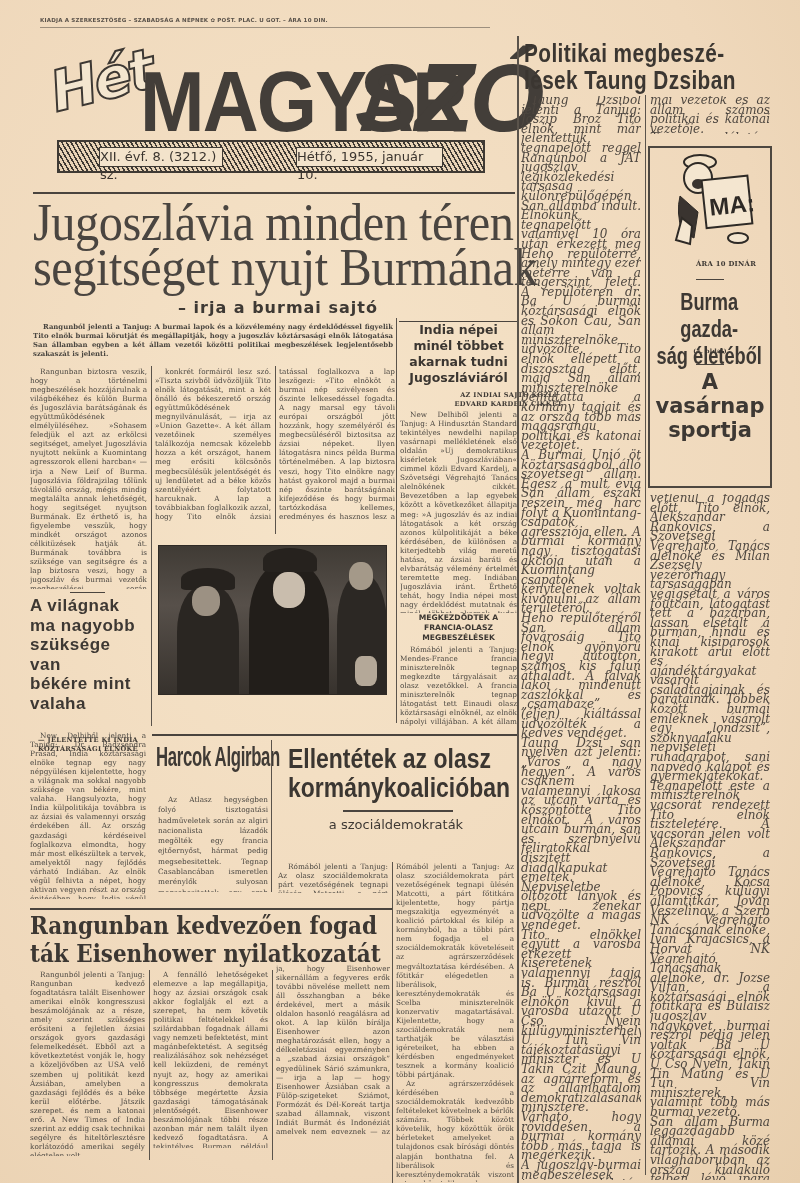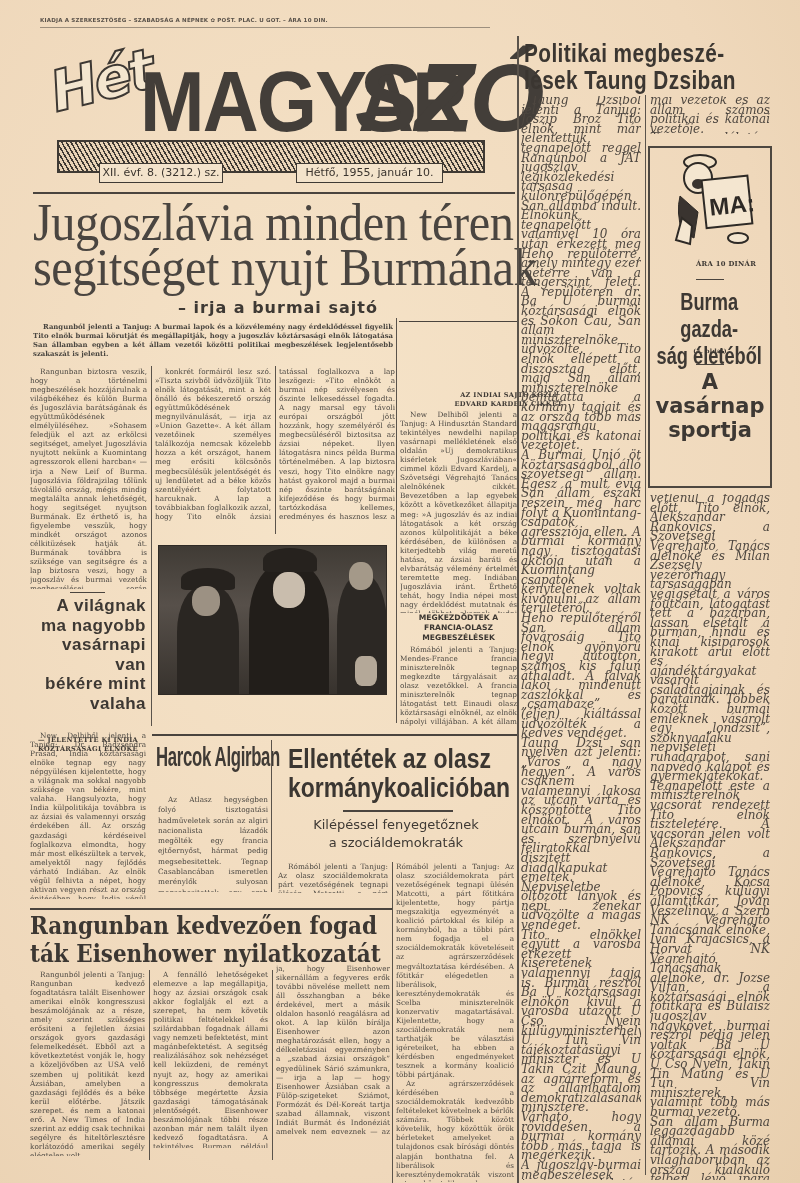--- a/index.html
+++ b/index.html
@@ -21,21 +21,21 @@
     .rule { position: absolute; background: #4a443e; }
     .vrule { position: absolute; width: 1px; background: #5a534b; }
 
     
     .top-strip { left: 40px; top: 17px; font-size: 5.5px; letter-spacing: 0.2px; font-weight: bold; font-family: "DejaVu Sans", sans-serif; color: #5a524a; white-space: nowrap; }
     .logo-het { left: 50px; top: 48px; font-family: "DejaVu Sans", sans-serif; font-weight: bold; font-style: italic; font-size: 56px; color: #f4e6cf; -webkit-text-stroke: 2px #3d3833; letter-spacing: -3px; transform: rotate(-14deg); }
     .logo-main { left: 140px; top: 58px; font-family: "Liberation Sans", sans-serif; font-weight: bold; font-size: 86px; color: #433e39; letter-spacing: -2px; transform: scaleX(0.9); transform-origin: left top; line-height: 1; }
     .logo-szo { left: 355px; top: 50px; font-family: "Liberation Sans", sans-serif; font-weight: bold; font-style: italic; font-size: 96px; color: #433e39; letter-spacing: -4px; line-height: 1; text-align: center; }
     .hatch { left: 57px; top: 140px; width: 428px; height: 33px; border: 2px solid #3f3a34;
       background: repeating-linear-gradient(60deg, #3f3a34 0 1.5px, #e8d3b6 1.5px 4px); }
-    .issue-box { position: absolute; top: 5px; height: 20px; background: #f3e3cb; border: 1px solid #3f3a34; font-size: 11px; font-family: "DejaVu Sans", sans-serif; color: #3a342e; line-height: 18px; text-align: center; margin-top: 16px; }
+    .issue-box { position: absolute; top: 5px; height: 20px; background: #f3e3cb; border: 1px solid #3f3a34; font-size: 13px; font-family: "DejaVu Sans", sans-serif; color: #3a342e; line-height: 18px; text-align: left; }
 
     
     .h-main { font-family: "Liberation Serif", serif; color: #4a4540; letter-spacing: -0.5px; line-height: 1; white-space: nowrap; }
     .photo { background: linear-gradient(180deg, #403b35 0%, #57504a 40%, #37322d 100%); border: 1px solid #2f2a25; overflow: hidden; }
     .fig { position: absolute; background: #2a2622; border-radius: 40% 40% 8% 8%; }
     .face { position: absolute; background: #b9ad9e; border-radius: 45%; }
     .hat { position: absolute; background: #26221e; border-radius: 50% 50% 10% 10%; }
     .caption { font-family: "DejaVu Sans", sans-serif; font-size: 8px; color: #3c3731; line-height: 11px; letter-spacing: 0.2px; }
 
     .box-border { border-left: 2px solid #4d4740; border-right: 2px solid #4d4740; border-bottom: 2px solid #4d4740; border-top: 2px solid #4d4740; }
@@ -74,24 +74,24 @@
   <div class="vrule" style="left:151px; top:366px; height:360px;"></div>
   <div class="abs txt" style="left:155px; top:367px; width:116px; height:155px;">
       <p>konkrét formáiról lesz szó. »Tiszta szivből üdvözöljük Tito elnök látogatását, mint a két önálló és békeszerető ország együttműködésének megnyilvánulását, — irja az »Union Gazette«. A két állam vezetőinek személyes találkozója nemcsak közelebb hozza a két országot, hanem meg erősiti kölcsönös megbecsülésük jelentőségét és uj lendületet ad a béke közös szentélyéért folytatott harcuknak. A lap a továbbiakban foglalkozik azzal, hogy Tito elnök ázsiai látogatása nagyjelentőségü a világbéke és az emberi haladás szempontjából általában. A meleg fogad</p>
     </div>
   <div class="vrule" style="left:275px; top:366px; height:168px;"></div>
   <div class="abs txt" style="left:279px; top:367px; width:116px; height:155px;">
       <p style="text-indent:0">tatással foglalkozva a lap leszögezi: »Tito elnököt a burmai nép szivélyesen és őszinte lelkesedéssel fogadta. A nagy marsal egy távoli európai országból jött hozzánk, hogy személyéről és megbecsüléséről biztositsa az ázsiai népeket. Ilyen látogatásra nincs példa Burma történelmében. A lap biztosra veszi, hogy Tito elnökre nagy hatást gyakorol majd a burmai nép őszinte barátságának kifejeződése és hogy burmai tartózkodása kellemes, eredményes és hasznos lesz a világbékére és a világ valamennyi népének együttműködésére.</p>
     </div>
 
   <div class="rule" style="left:70px; top:592px; width:35px; height:1px;"></div>
-  <div class="abs cond" style="left:30px; top:596px; width:116px; text-align:right; font-size:17px; line-height:19.5px; color:#3d3833; letter-spacing:0.5px;">
+  <div class="abs cond" style="left:30px; top:596px; width:116px; text-align:left; font-size:17px; line-height:19.5px; color:#3d3833; letter-spacing:0.5px;">
     <div>A világnak</div>
     <div>ma nagyobb</div>
-    <div>vasárnapi van</div>
+    <div>szüksége van</div>
     <div>békére mint</div>
     <div>valaha</div>
   </div>
   <div class="abs smallcaps" style="left:30px; top:736px; width:116px; text-align:center;">— JELENTETTE KI INDIA KÖZTÁRSASÁGI ELNÖKE</div>
   <div class="abs txt" style="left:30px; top:731px; width:116px; height:168px;">
       <p>New Delhiből jelenti a Tanjug: Dr. Radzsendra Prasad, India köztársasági elnöke tegnap egy nagy népgyülésen kijelentette, hogy a világnak ma sokkal nagyobb szüksége van békére, mint valaha. Hangsulyozta, hogy India külpolitikája továbbra is az ázsiai és valamennyi ország érdekében áll. Az ország gazdasági kérdéseivel foglalkozva elmondta, hogy már most elkészültek a tervek, amelyektől nagy fejlődés várható Indiában. Az elnök végül felhivta a népet, hogy aktivan vegyen részt az ország épitésében, hogy India végül gazdaságilag teljesen független legyen.</p>
     </div>
 
   <div class="abs photo" style="left:158px; top:545px; width:229px; height:150px;">
     <div class="fig" style="left:18px; top:40px; width:62px; height:115px;"></div>
@@ -100,20 +100,26 @@
     <div class="fig" style="left:90px; top:18px; width:80px; height:140px; background:#221e1a;"></div>
     <div class="hat" style="left:104px; top:2px; width:54px; height:24px;"></div>
     <div class="face" style="left:114px; top:26px; width:32px; height:36px; background:#c9bdad;"></div>
     <div class="fig" style="left:178px; top:30px; width:50px; height:125px; background:#2c2824;"></div>
     <div class="face" style="left:190px; top:16px; width:24px; height:28px; background:#a49989;"></div>
     <div class="face" style="left:196px; top:110px; width:22px; height:30px; background:#b4a898; border-radius:30%;"></div>
   </div>
 
   <div class="vrule" style="left:396px; top:318px; height:405px;"></div>
   <div class="rule" style="left:399px; top:321px; width:118px; height:1px;"></div>
+  <div class="abs bold-sans" style="left:400px; top:322px; width:117px; text-align:center; font-size:12.5px; line-height:16px; color:#3b3631;">
+    <div>India népei</div>
+    <div>minél többet</div>
+    <div>akarnak tudni</div>
+    <div>Jugoszláviáról</div>
+  </div>
   <div class="abs smallcaps" style="left:402px; top:391px; width:117px;margin-left:48px;">AZ INDIAI SAJTÓ KÖZLI EDVARD KARDELY CIKKÉT</div>
   <div class="abs txt" style="left:400px; top:410px; width:117px; height:203px;">
       <p>New Delhiből jelenti a Tanjug: A Hindusztán Standard tekintélyes newdelhi napilap vasárnapi mellékletének első oldalán »Uj demokratikus kisérletek Jugoszláviában« cimmel közli Edvard Kardelj, a Szövetségi Végrehajtó Tanács alelnökének cikkét. Bevezetőben a lap egyebek között a következőket állapitja meg: »A jugoszláv és az indiai látogatások a két ország azonos külpolitikáját a béke kérdésében, de különösen a kiterjedtebb világ meretű hatása, az ázsiai baráti és elvbarátság vélemény értelmét teremtette meg. Indiában Jugoszlávia iránt. Érthető tehát, hogy India népei most nagy érdeklődést mutatnak és minél többet akarnak tudni erről az országról.«</p>
     </div>
   <div class="abs bold-sans" style="left:400px; top:613px; width:117px; text-align:center; font-size:7.6px; line-height:10px; color:#3b3631;">MEGKEZDŐDTEK A FRANCIA-OLASZ MEGBESZÉLÉSEK</div>
   <div class="abs txt" style="left:400px; top:645px; width:117px; height:82px;">
       <p>Rómából jelenti a Tanjug: Mendes-France francia miniszterelnök tegnap megkezdte tárgyalásait az olasz vezetőkkel. A francia miniszterelnök tegnap látogatást tett Einaudi olasz köztársasági elnöknél, az elnök nápolyi villájában. A két állam férfi hosszabb megbeszélést folytatott.</p>
     </div>
 
   <div class="rule" style="left:152px; top:734px; width:365px; height:1.5px;"></div>
@@ -123,21 +129,20 @@
   <div class="abs txt" style="left:158px; top:795px; width:110px; height:97px; font-size:7.3px; line-height:10.3px;">
       <p>Az Atlasz hegységben folyó tisztogatási hadműveletek során az algiri nacionalista lázadók megölték egy francia ejtőernyőst, hármat pedig megsebesitettek. Tegnap Casablancában ismeretlen merénylők sulyosan megsebesitettek egy arab rendőrt.</p>
     </div>
 
   <div class="abs cond" style="left:288px; top:744px; font-size:28px; line-height:29px; color:#3b3631; transform:scaleX(0.82); white-space:nowrap;">
     <div>Ellentétek az olasz</div>
     <div>kormánykoalicióban</div>
   </div>
   <div class="rule" style="left:343px; top:810px; width:110px; height:1.5px;"></div>
   <div class="abs" style="left:280px; top:816px; width:232px; text-align:center; font-family:'DejaVu Sans',sans-serif; font-size:13px; line-height:18px; color:#3e3934;">
-    <div>Kilépéssel fenyegetőznek</div>
     <div>a szociáldemokraták</div>
   </div>
   <div class="abs txt" style="left:278px; top:862px; width:110px; height:31px;">
       <p>Rómából jelenti a Tanjug: Az olasz szociáldemokrata párt vezetőségének tegnapi ülésén Matcotti, a párt főtitkára kijelentette, hogy pártja megszakitja egyezményét a koalició pártokkal és kilép a kormányból, ha a többi párt nem fogadja el a szociáldemokraták követeléseit az agrárszerződések megváltoztatása kérdésében. A főtitkár elégedetlen a liberálisok, kereszténydemokraták és Scelba miniszterelnök konzervativ magatartásával. Kijelentette, hogy a szociáldemokraták nem tarthatják be választási igéreteiket, ha ebben a kérdésben engedményeket tesznek a kormány koalició többi pártjának.</p>
     </div>
   <div class="vrule" style="left:392px; top:862px; height:330px;"></div>
   <div class="abs txt" style="left:396px; top:862px; width:118px; height:320px; font-size:7.25px;">
     <p style="text-indent:0">Rómából jelenti a Tanjug: Az olasz szociáldemokrata párt vezetőségének tegnapi ülésén Matcotti, a párt főtitkára kijelentette, hogy pártja megszakitja egyezményét a koalició pártokkal és kilép a kormányból, ha a többi párt nem fogadja el a szociáldemokraták követeléseit az agrárszerződések megváltoztatása kérdésében. A főtitkár elégedetlen a liberálisok, kereszténydemokraták és Scelba miniszterelnök konzervativ magatartásával. Kijelentette, hogy a szociáldemokraták nem tarthatják be választási igéreteiket, ha ebben a kérdésben engedményeket tesznek a kormány koalició többi pártjának.</p>
     <p>Az agrárszerződések kérdésében a szociáldemokraták kedvezőbb feltételeket követelnek a bérlők számára. Többek között követelik, hogy közöttük örök bérleteket amelyeket a tulajdonos csak bírósági döntés alapján bonthatna fel. A liberálisok és kereszténydemokraták viszont azt követelik, hogy a földtulajdonosok javára korlátozzák az agrárszerződések időtartamát.</p>
   </div>

